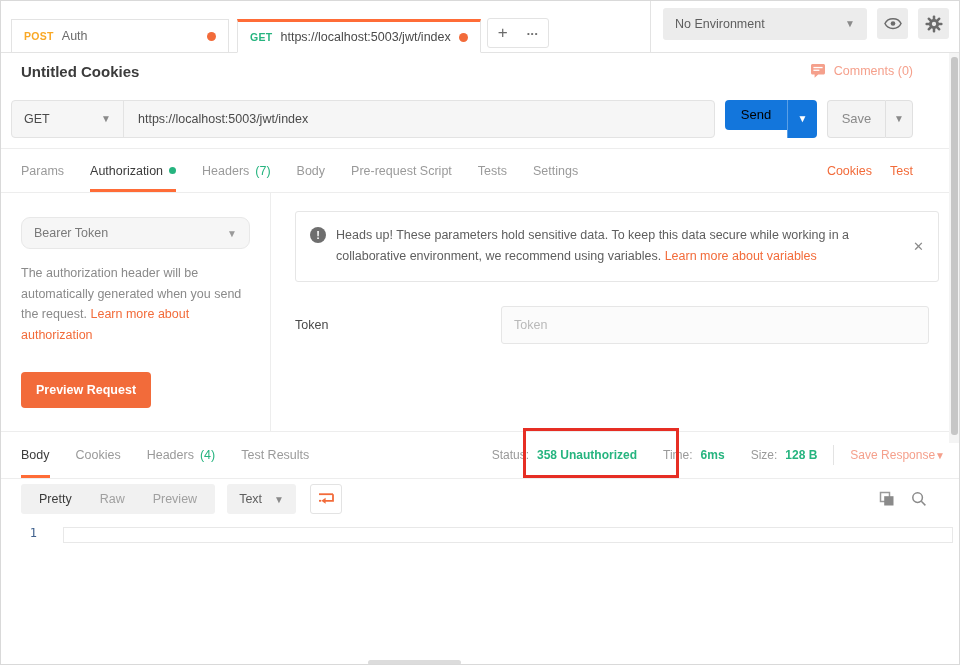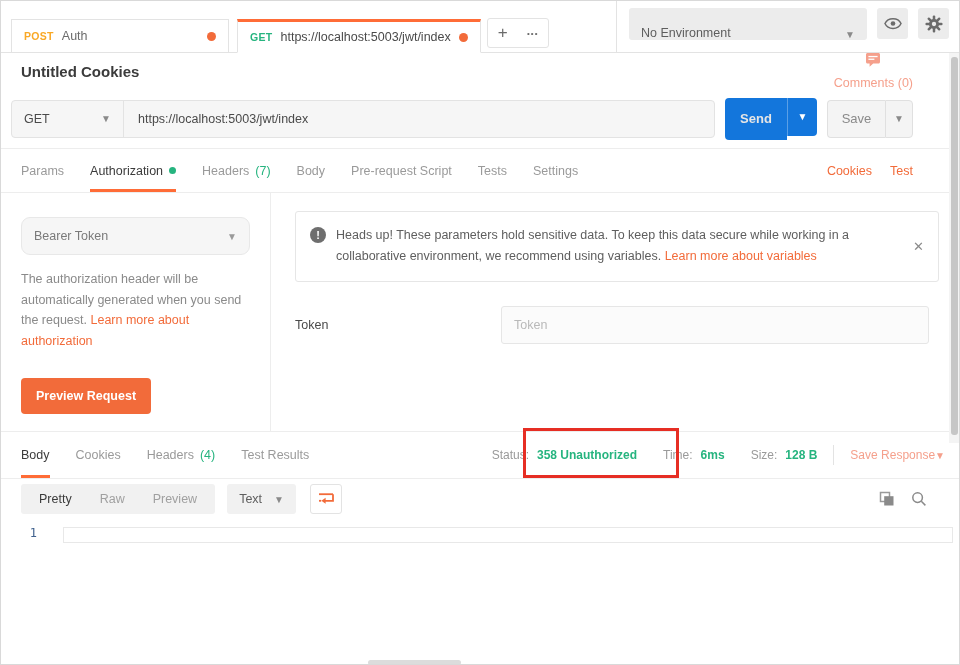--- a/index.html
+++ b/index.html
@@ -13,56 +13,56 @@
   .reqtab.active { border-top:3px solid #ff6c37; border-bottom:1px solid #fff; margin-left:8px; }
   .method-chip { font-size:10.5px; font-weight:bold; letter-spacing:.3px; }
   .tab-label { color:#6b6b6b; font-size:12.5px; white-space:nowrap; }
   .dirty-dot { width:9px; height:9px; border-radius:50%; background:#f26b3a; margin-left:auto; flex:none; }
   .tab-tools { display:flex; align-items:center; height:30px; margin:0 0 4px 6px; border:1px solid #e3e3e3; border-radius:3px; }
   .tab-tool { width:30px; height:100%; display:flex; align-items:center; justify-content:center; color:#6b6b6b; cursor:pointer; }
   .tab-tool.plus { font-size:17px; font-weight:400; }
   .tab-tool.more { font-size:8px; letter-spacing:1px; }
   .strip-divider { width:1px; height:52px; background:#e3e3e3; margin-left:auto; }
   .env-area { display:flex; align-items:center; gap:10px; padding:0 10px 0 12px; margin-bottom:6px; align-self:center; }
-  .env-select { width:238px; height:32px; background:#ececec; border-radius:3px; display:flex; align-items:flex-end; padding:0 12px; color:#5e5e5e; cursor:pointer; }
+  .env-select { width:204px; height:32px; background:#ececec; border-radius:3px; display:flex; align-items:center; padding:0 12px; color:#5e5e5e; cursor:pointer; }
   .env-select .chev { margin-left:auto; color:#8a8a8a; font-size:10px; }
   .icon-btn { width:31px; height:31px; background:#ececec; border-radius:3px; display:flex; align-items:center; justify-content:center; cursor:pointer; }
 
   
   .title-row { height:36px; display:flex; align-items:center; padding:0 46px 0 20px; background:#fff; }
   .req-title { font-size:15px; font-weight:bold; color:#3b3b3b; }
-  .comments { margin-left:auto; display:flex; align-items:center; gap:8px; color:#f5a08c; cursor:pointer;flex-direction:column; }
+  .comments { margin-left:auto; display:flex; align-items:center; gap:8px; color:#f5a08c; cursor:pointer; }
 
   
   .url-row { height:60px; display:flex; align-items:center; padding:0 46px 0 10px; border-bottom:1px solid #ededed; background:#fff; }
   .url-box { flex:1; height:38px; display:flex; align-items:center; background:#f6f6f6; border:1px solid #e3e3e3; border-radius:4px; }
   .method-select { width:112px; height:100%; display:flex; align-items:center; padding:0 12px; color:#4a4a4a; cursor:pointer; border-right:1px solid #e3e3e3; }
   .method-select .chev { margin-left:auto; color:#8a8a8a; font-size:10px; }
   .url-input { flex:1; height:100%; border:none; background:transparent; outline:none; padding:0 14px; font-size:12.5px; color:#4a4a4a; font-family:"Liberation Sans", sans-serif; }
   .send-group { display:flex; margin-left:10px; }
-  .send-btn { width:62px; height:42px; background:#1376dc; color:#e5e5e5; font-weight:bold; font-size:13px; border:none; border-radius:4px 0 0 4px; cursor:pointer; }
+  .send-btn { width:62px; height:30px; background:#1376dc; color:#000000; font-weight:normal; font-size:13px; border:none; border-radius:4px 0 0 4px; cursor:pointer; }
   .send-caret { width:30px; height:38px; background:#1376dc; border-left:1px solid rgba(255,255,255,.3); border-radius:0 4px 4px 0; color:#fff; font-size:10px; display:flex; align-items:center; justify-content:center; cursor:pointer; }
   .save-group { display:flex; margin-left:10px; }
   .save-btn { width:58px; height:38px; background:#f4f4f4; border:1px solid #e0e0e0; border-right:none; border-radius:4px 0 0 4px; color:#8a8a8a; font-size:13px; cursor:pointer; }
   .save-caret { width:28px; height:38px; background:#f4f4f4; border:1px solid #e0e0e0; border-left:1px solid #e0e0e0; border-radius:0 4px 4px 0; color:#8a8a8a; font-size:10px; display:flex; align-items:center; justify-content:center; cursor:pointer; }
 
   
   .rtabs { height:44px; display:flex; align-items:stretch; padding:0 46px 0 20px; border-bottom:1px solid #ededed; background:#fff; }
   .rtab { display:flex; align-items:center; gap:6px; margin-right:26px; color:#9a9a9a; border-bottom:3px solid transparent; padding-top:3px; cursor:pointer; white-space:nowrap; }
   .rtab.active { color:#3b3b3b; border-bottom-color:#ff6c37; }
   .green { color:#26b47f; }
   .gdot { width:7px; height:7px; border-radius:50%; background:#26b47f; }
   .rtab-links { margin-left:auto; display:flex; align-items:center; gap:18px; }
   .olink { color:#f26b3a; cursor:pointer; }
 
   
   .auth-main { height:238px; display:flex; background:#fff; }
   .auth-left { width:270px; flex:none; border-right:1px solid #ededed; padding:24px 20px; }
   .type-label { font-size:11px; color:#6b6b6b; letter-spacing:.4px; margin-bottom:10px; }
-  .type-select { height:38px; background:#f6f6f6; border:1px solid #e8e8e8; border-radius:9px; display:flex; align-items:center; padding:0 12px; color:#7a7a7a; cursor:pointer; }
+  .type-select { height:32px; background:#f6f6f6; border:1px solid #e8e8e8; border-radius:9px; display:flex; align-items:center; padding:0 12px; color:#7a7a7a; cursor:pointer; }
   .type-select .chev { margin-left:auto; color:#9a9a9a; font-size:10px; }
   .auth-desc { margin-top:14px; color:#8a8a8a; line-height:1.65; }
   .auth-desc a, .warn a { color:#f26b3a; text-decoration:none; cursor:pointer; }
   .preview-btn { margin-top:26px; background:#f26b3a; color:#fff; border:none; border-radius:4px; padding:11px 15px; font-size:12.5px; font-weight:bold; cursor:pointer; font-family:"Liberation Sans", sans-serif; }
   .auth-right { flex:1; padding:18px 20px 0 24px; }
   .warn { border:1px solid #e6e6e6; border-radius:3px; background:#fff; display:flex; padding:13px 14px; gap:10px; }
   .info-ico { flex:none; width:16px; height:16px; border-radius:50%; background:#6e6e6e; color:#fff; font-size:11px; font-weight:bold; text-align:center; line-height:16px; margin-top:2px; }
   .warn-text { color:#5e5e5e; line-height:1.7; padding-right:26px; }
   .warn-close { margin-left:auto; color:#8a8a8a; font-size:13px; cursor:pointer; align-self:center; }
   .token-row { display:flex; align-items:center; margin-top:24px; }

